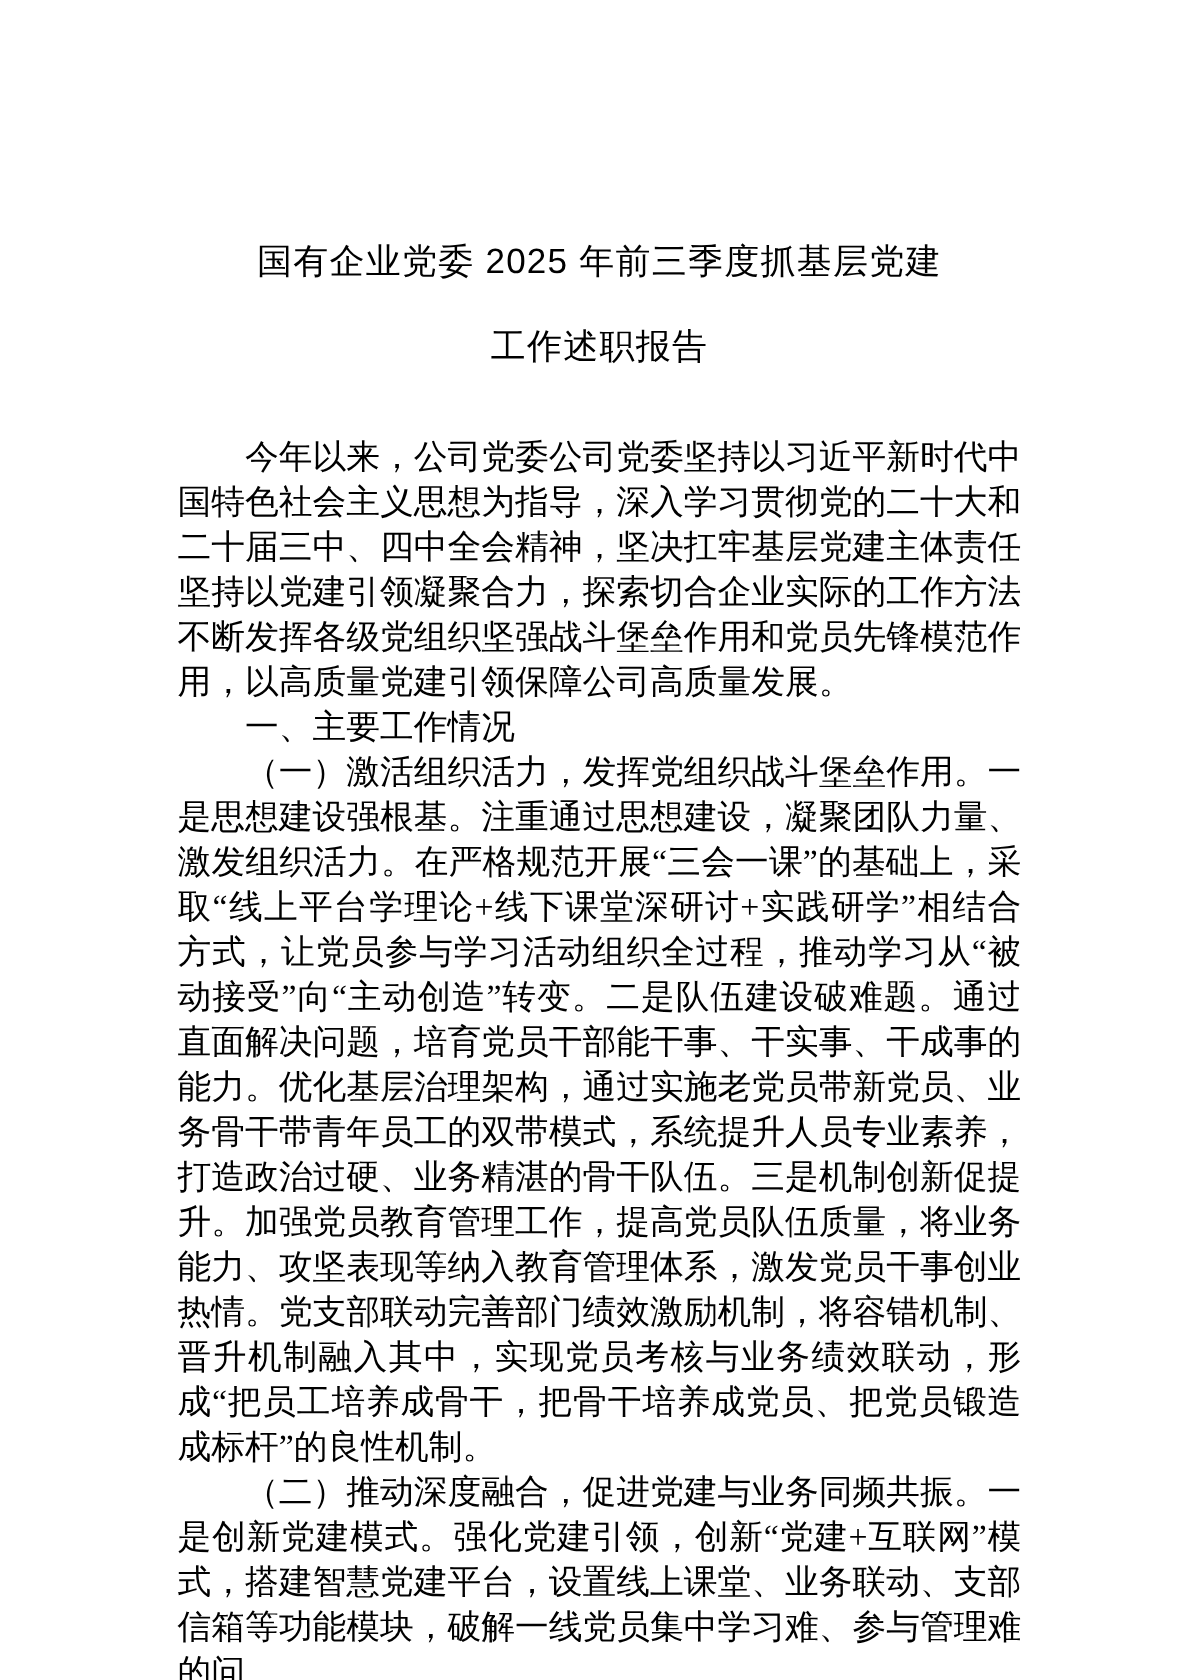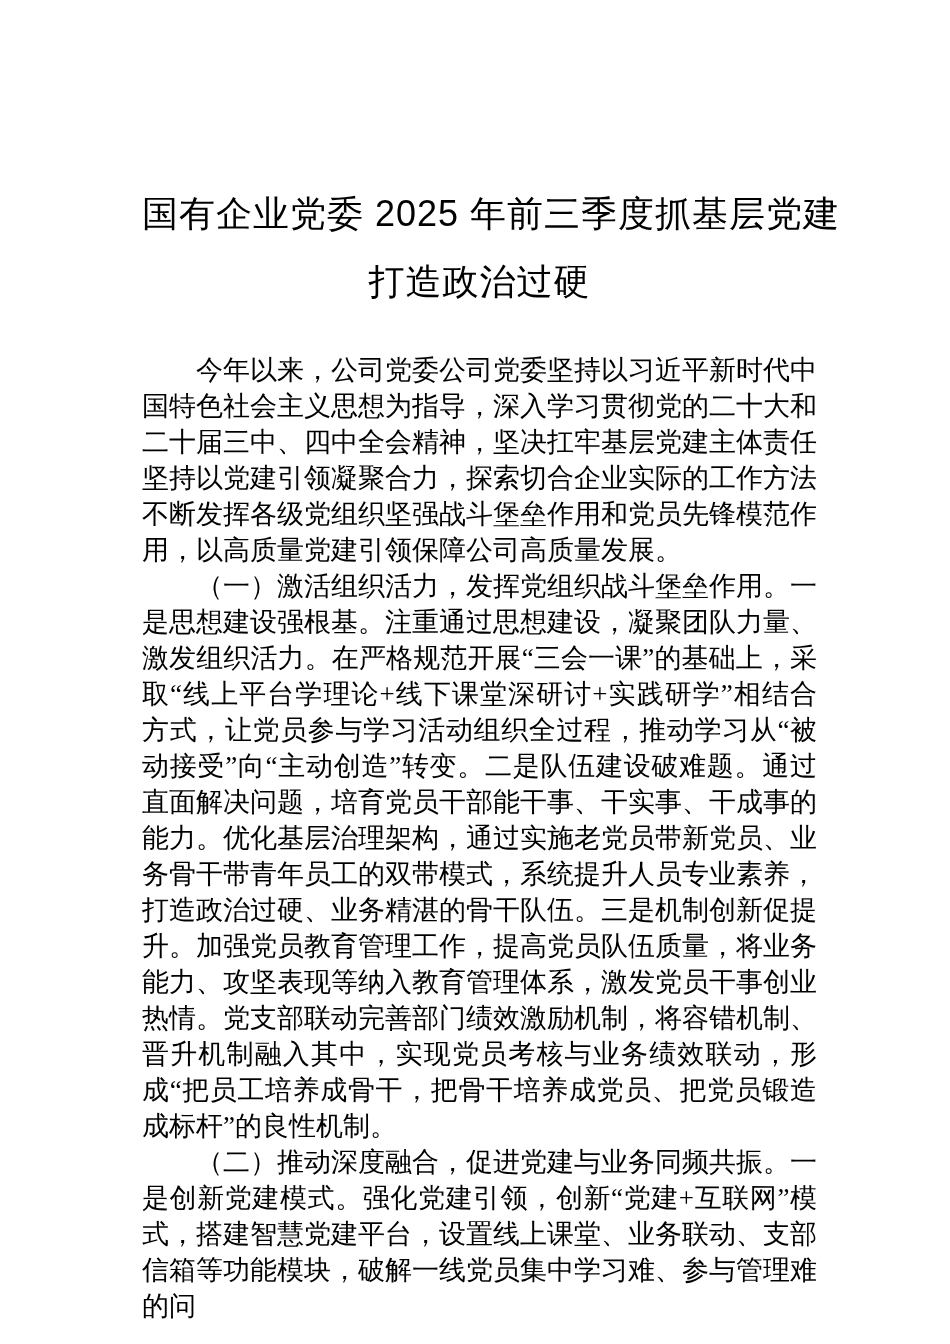--- a/index.html
+++ b/index.html
@@ -16,21 +16,21 @@
     font-family: "Liberation Sans", sans-serif;
     overflow: hidden;
     box-sizing: border-box;
   }
   .content {
     box-sizing: content-box;
     padding: 156px 133px 0 142px;
     width: 675px;
   }
   .doc-title {
-    font-size: 36px;
+    font-size: 28px;
     line-height: 68px;
     font-weight: 400;
     text-align: center;
     letter-spacing: 1px;
     color: #000000;
   }
   .doc-title .title-line {
     display: block;
     white-space: nowrap;
   }
@@ -51,23 +51,24 @@
   }
 </style>
 </head>
 <body>
 
 <div class="page">
   <div class="content">
 
     <h1 class="doc-title">
       <span class="title-line">国有企业党委 2025 年前三季度抓基层党建</span>
-      <span class="title-line">打造政治过硬</span>
+      <span class="title-line">工作述职报告</span>
     </h1>
 
     <div class="doc-body">
       <p>今年以来，公司党委公司党委坚持以习近平新时代中国特色社会主义思想为指导，深入学习贯彻党的二十大和二十届三中、四中全会精神，坚决扛牢基层党建主体责任坚持以党建引领凝聚合力，探索切合企业实际的工作方法不断发挥各级党组织坚强战斗堡垒作用和党员先锋模范作用，以高质量党建引领保障公司高质量发展。</p>
+      <p>一、主要工作情况</p>
       <p>（一）激活组织活力，发挥党组织战斗堡垒作用。一是思想建设强根基。注重通过思想建设，凝聚团队力量、激发组织活力。在严格规范开展“三会一课”的基础上，采取“线上平台学理论+线下课堂深研讨+实践研学”相结合方式，让党员参与学习活动组织全过程，推动学习从“被动接受”向“主动创造”转变。二是队伍建设破难题。通过直面解决问题，培育党员干部能干事、干实事、干成事的能力。优化基层治理架构，通过实施老党员带新党员、业务骨干带青年员工的双带模式，系统提升人员专业素养，打造政治过硬、业务精湛的骨干队伍。三是机制创新促提升。加强党员教育管理工作，提高党员队伍质量，将业务能力、攻坚表现等纳入教育管理体系，激发党员干事创业热情。党支部联动完善部门绩效激励机制，将容错机制、晋升机制融入其中，实现党员考核与业务绩效联动，形成“把员工培养成骨干，把骨干培养成党员、把党员锻造成标杆”的良性机制。</p>
       <p>（二）推动深度融合，促进党建与业务同频共振。一是创新党建模式。强化党建引领，创新“党建+互联网”模式，搭建智慧党建平台，设置线上课堂、业务联动、支部信箱等功能模块，破解一线党员集中学习难、参与管理难的问</p>
     </div>
 
   </div>
 </div>
 
 </body></html>

